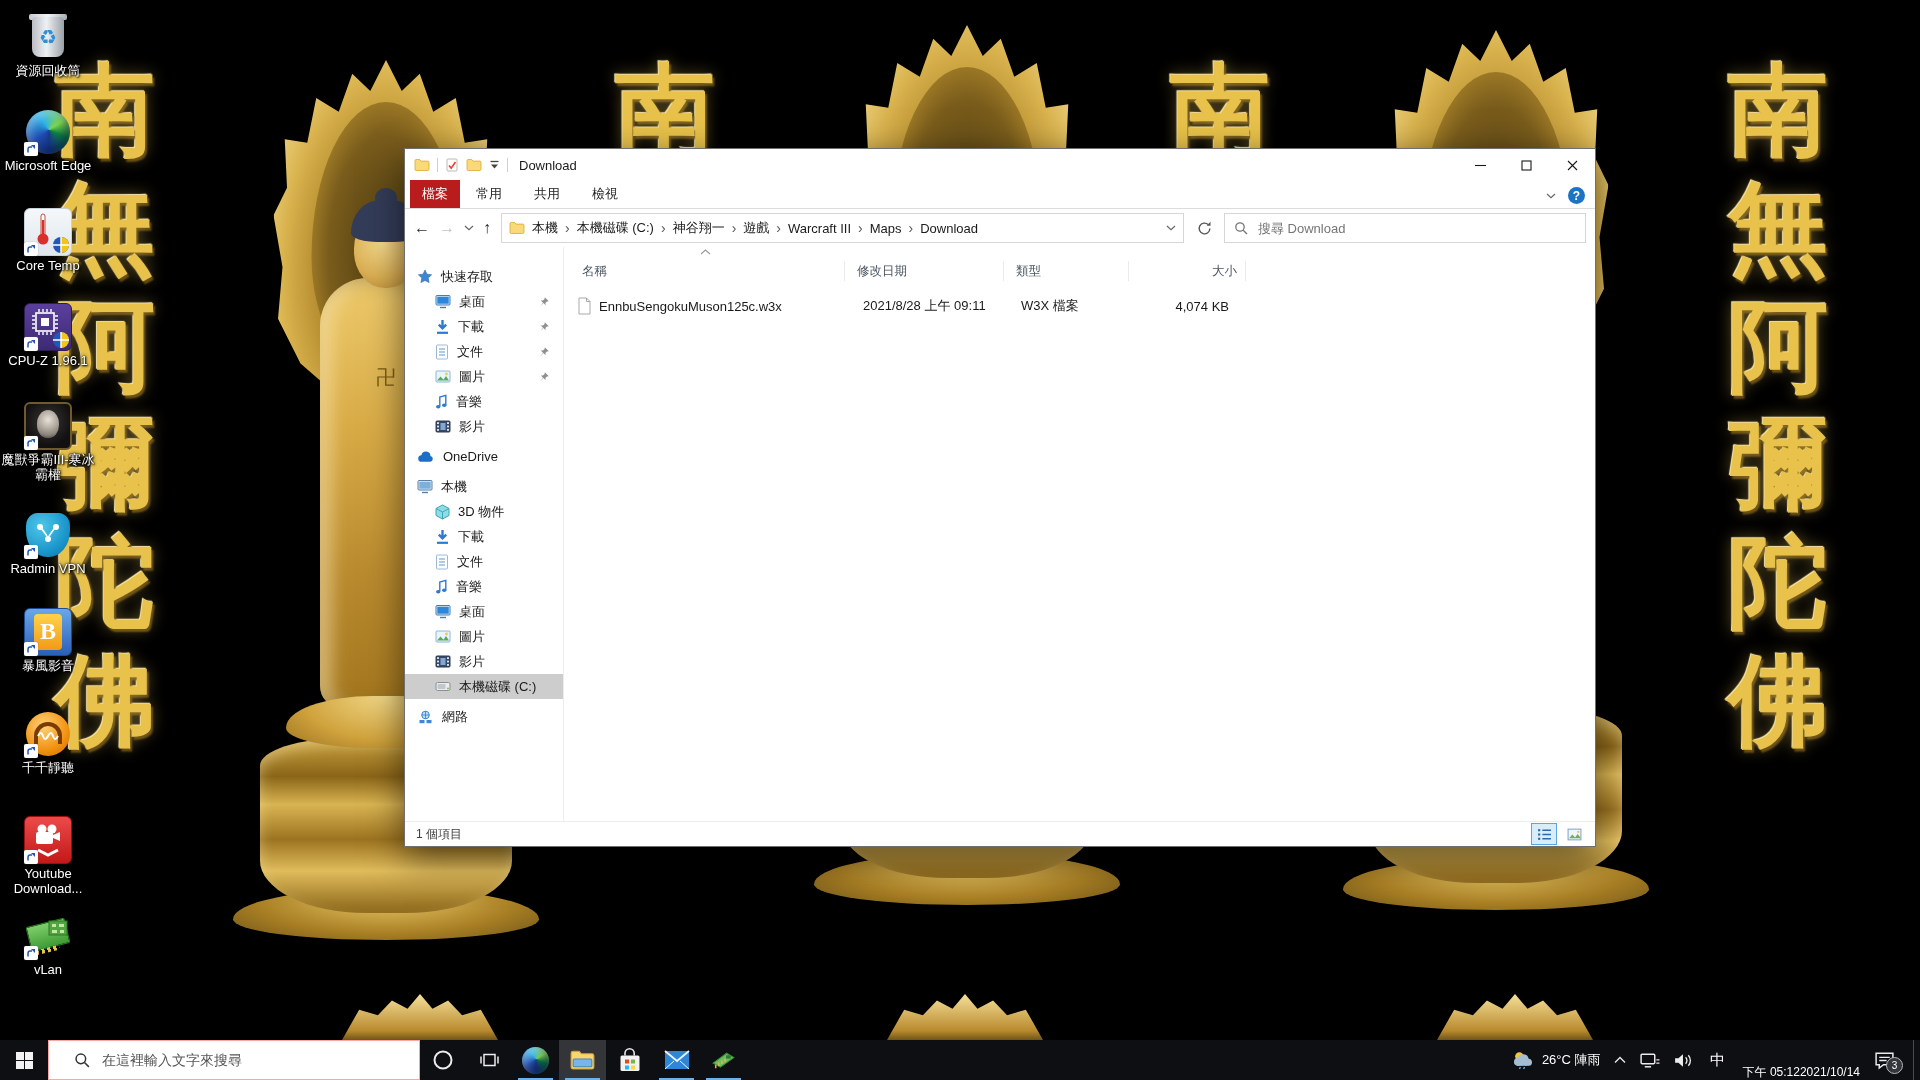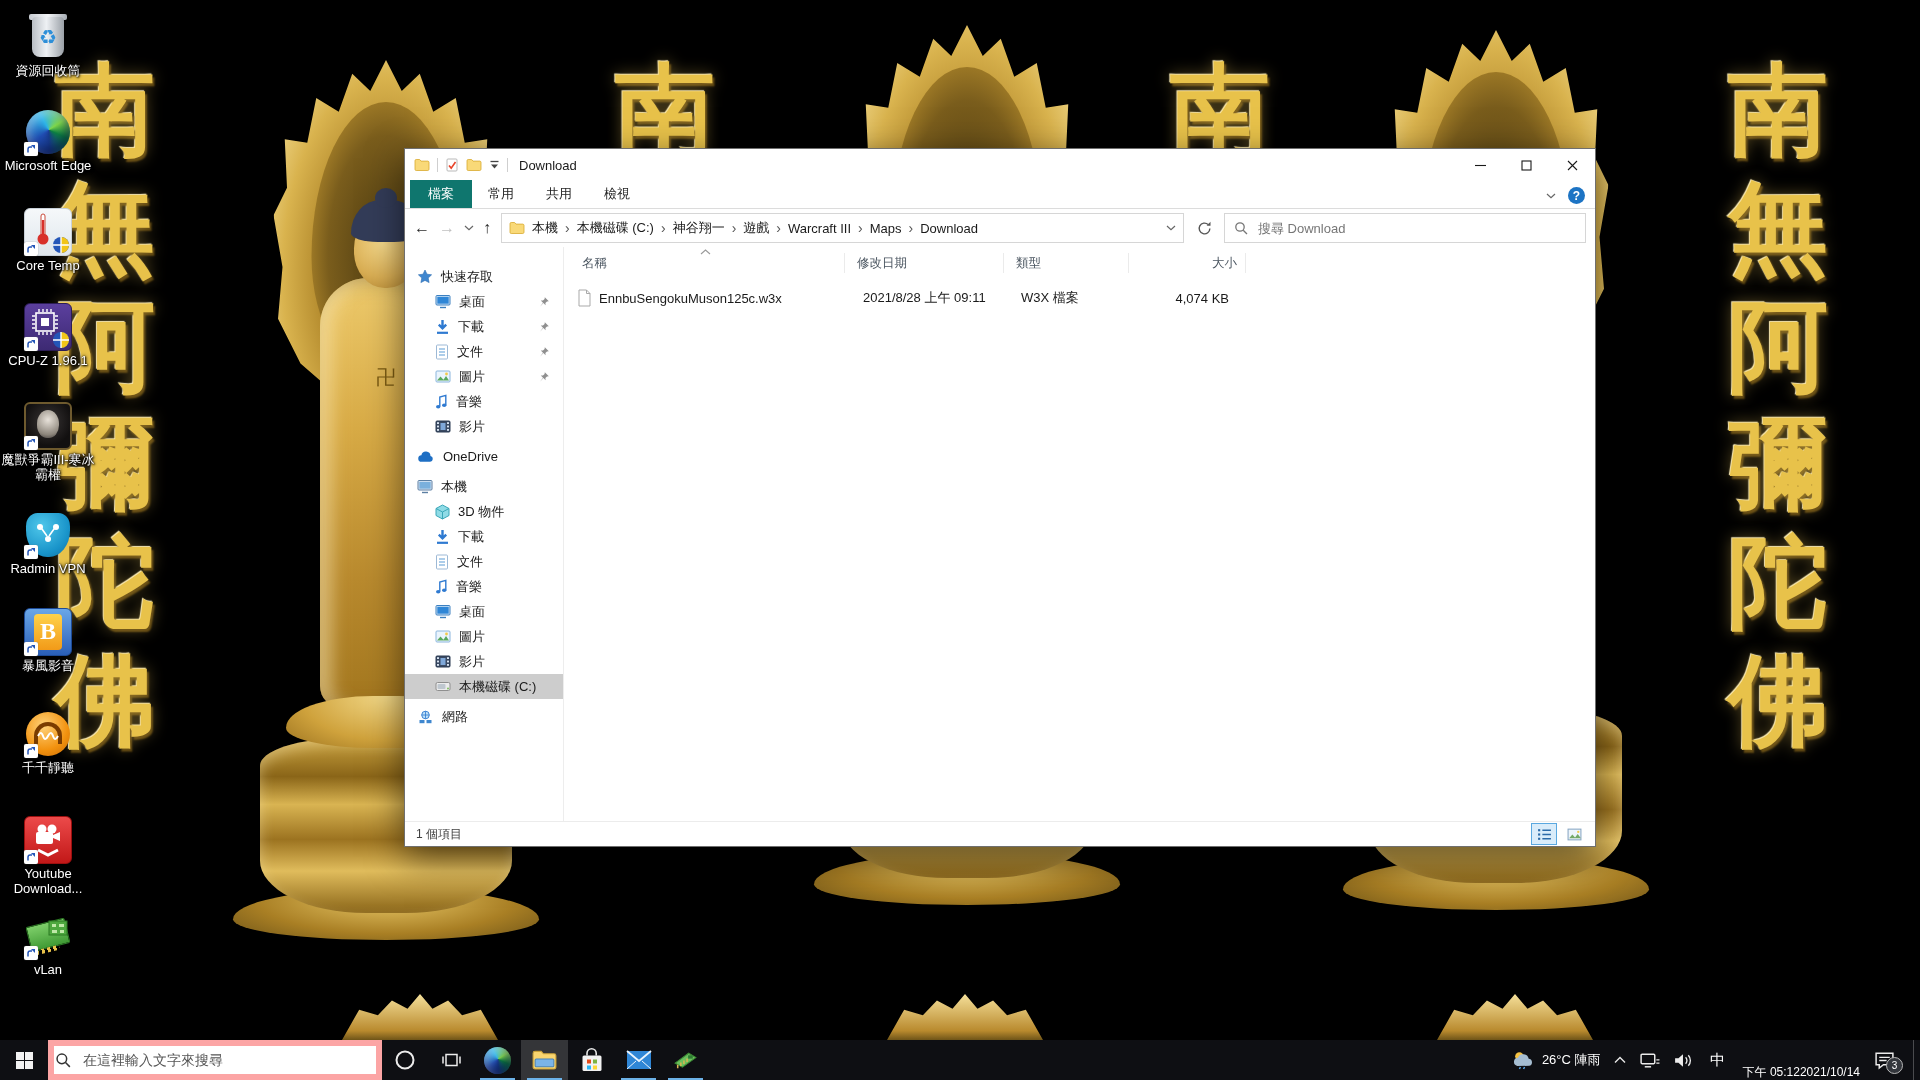--- a/index.html
+++ b/index.html
@@ -77,21 +77,21 @@
   .window{position:absolute;left:404px;top:148px;width:1190px;height:697px;background:#fff;z-index:10;
         border:1px solid #6f6f6f;box-shadow:0 10px 34px rgba(0,0,0,.55);display:flex;flex-direction:column;font-size:13px;color:#1a1a1a}
   .titlebar{height:32px;display:flex;align-items:center;justify-content:space-between;flex:0 0 auto}
   .qat{display:flex;align-items:center;gap:7px;padding-left:9px}
   .qsep{width:1px;height:14px;background:#cfcfcf}
   .wtitle{font-size:13px;margin-left:4px}
   .wbtns{display:flex;height:32px}
   .wbtn{width:46px;height:32px;display:flex;align-items:center;justify-content:center;cursor:pointer}
   .tabsrow{height:27px;display:flex;align-items:flex-end;position:relative;border-bottom:1px solid #dcdcdc;flex:0 0 auto}
   .tab{padding:5px 16px;font-size:13px;color:#1f1f1f;cursor:pointer}
-  .tab.active{background:#0f766e;color:#fff;margin-left:5px;padding:5px 18px}
+  .tab.active{background:#b91c1c;color:#fff;margin-left:5px;padding:5px 12px}
   .ribbon-right{position:absolute;right:10px;bottom:4px;display:flex;align-items:center;gap:12px}
   .help{width:17px;height:17px;border-radius:50%;background:#1d74c4;color:#fff;font-size:12px;font-weight:bold;
         display:flex;align-items:center;justify-content:center;cursor:pointer}
   .addrrow{height:38px;display:flex;align-items:center;padding:0 9px;gap:6px;flex:0 0 auto}
   .navbtns{display:flex;align-items:center;gap:9px;font-size:16px;padding-right:4px}
   .nb{cursor:pointer}
   .nb.back{color:#2b2b2b}.nb.fwd{color:#c0c0c0}.nb.up{color:#2b2b2b}
   .crumbbar{flex:1;height:28px;border:1px solid #d6d6d6;display:flex;align-items:center;padding:0 7px;gap:2px;background:#fff}
   .crumb{padding:3px 5px;cursor:pointer;white-space:nowrap}
   .csep{color:#555;padding:0 2px;font-size:14px;cursor:pointer}
@@ -103,39 +103,39 @@
   .main{flex:1;display:flex;min-height:0}
   .sidebar{width:158px;padding-top:17px;border-right:1px solid #ededed;overflow:hidden;flex:0 0 auto}
   .srow{height:25px;display:flex;align-items:center;gap:8px;position:relative;padding-right:26px;cursor:pointer;white-space:nowrap}
   .srow.sel{background:#cdcdcd}
   .srow .pin{position:absolute;right:13px}
   .d0{padding-left:12px}
   .d1{padding-left:30px}
   .gap{margin-top:5px}
   .filearea{flex:1;position:relative;padding:2px 0 0 6px;min-width:0}
   .sortcaret{position:absolute;top:2px;left:136px}
-  .cols{display:flex;height:24px;align-items:center;color:#4a5560;font-size:12.5px;margin-top:2px}
+  .cols{display:flex;height:24px;align-items:center;color:#4a5560;font-size:12.5px;margin-top:10px}
   .colh{display:flex;align-items:center;height:20px;border-right:1px solid #ebebeb;padding-left:12px;cursor:pointer}
   .c-name{width:262px}.c-date{width:146px}.c-type{width:112px}.c-size{width:96px;justify-content:flex-end;padding-right:8px}
   .frow{display:flex;align-items:center;height:22px;margin-top:12px;cursor:pointer}
   .fcell{display:flex;align-items:center;overflow:hidden;white-space:nowrap}
   .fname{width:274px;gap:7px;padding-left:7px}
   .fdate{width:146px;padding-left:12px}
   .ftype{width:112px;padding-left:12px}
   .fsize{width:96px;justify-content:flex-end;padding-right:8px}
   .statusbar{height:24px;border-top:1px solid #ececec;display:flex;align-items:center;justify-content:space-between;
         padding:0 4px 0 11px;font-size:12px;color:#3f3f3f;flex:0 0 auto}
   .viewbtns{display:flex;gap:4px;padding-right:4px}
   .vbtn{width:24px;height:20px;display:flex;align-items:center;justify-content:center;cursor:pointer;border:1px solid transparent}
   .vbtn.sel{border:1px solid #5aa8e0;background:#d9ecfa}
 
   
   .taskbar{position:absolute;left:0;right:0;bottom:0;height:40px;background:#0e0f13;z-index:20;display:flex;align-items:stretch}
   .tb-start{width:48px;display:flex;align-items:center;justify-content:center;cursor:pointer}
-  .tb-search{width:320px;background:#fff;border:6px solid #fca5a5;display:flex;align-items:center;gap:10px;padding:0 1px;cursor:text}
+  .tb-search{width:320px;background:#fff;border:1px solid #fca5a5;display:flex;align-items:center;gap:10px;padding:0 25px;cursor:text}
   .tb-search input{border:none;outline:none;flex:1;font-size:14px;font-family:inherit;color:#333;background:transparent}
   .tb-search input::placeholder{color:#555}
   .tb-ic{width:46px;display:flex;align-items:center;justify-content:center;cursor:pointer}
   .tb-app{width:47px;position:relative;display:flex;align-items:center;justify-content:center;cursor:pointer}
   .tb-app.active{background:rgba(255,255,255,.16)}
   .tb-app .runline{position:absolute;left:6px;right:6px;bottom:0;height:2px;background:#6cb2e8}
   .tray{margin-left:auto;display:flex;align-items:flex-end;gap:9px;padding-right:10px;color:#fff}
   .tray-item{display:flex;align-items:center;gap:6px;cursor:pointer;font-size:13px;height:40px;padding:0 2px}
   .ime{font-size:15px;width:22px;justify-content:center}
   .tray-clock{display:flex;flex-direction:row;align-items:flex-end;justify-content:center;font-size:12px;line-height:1.25;cursor:pointer;height:40px;padding:0 3px}

